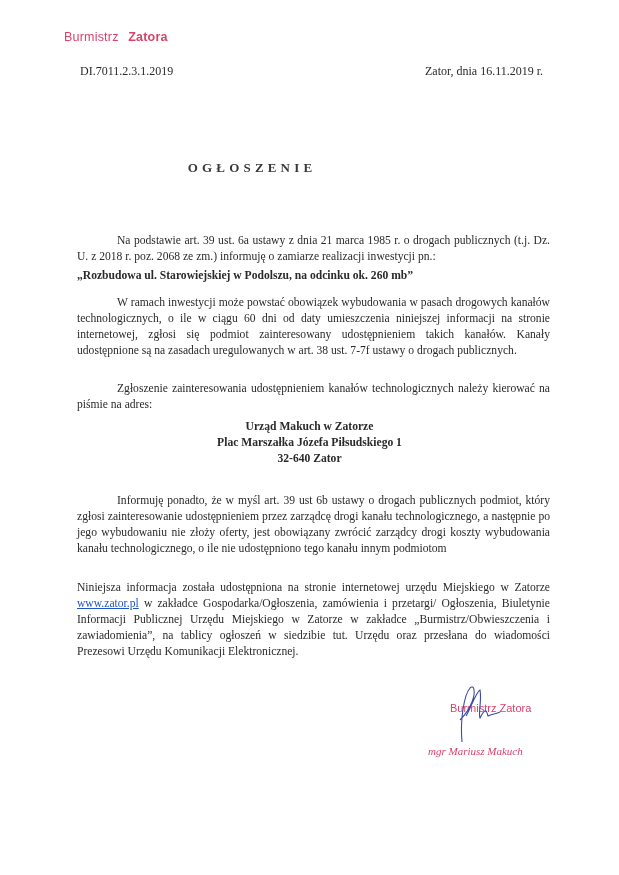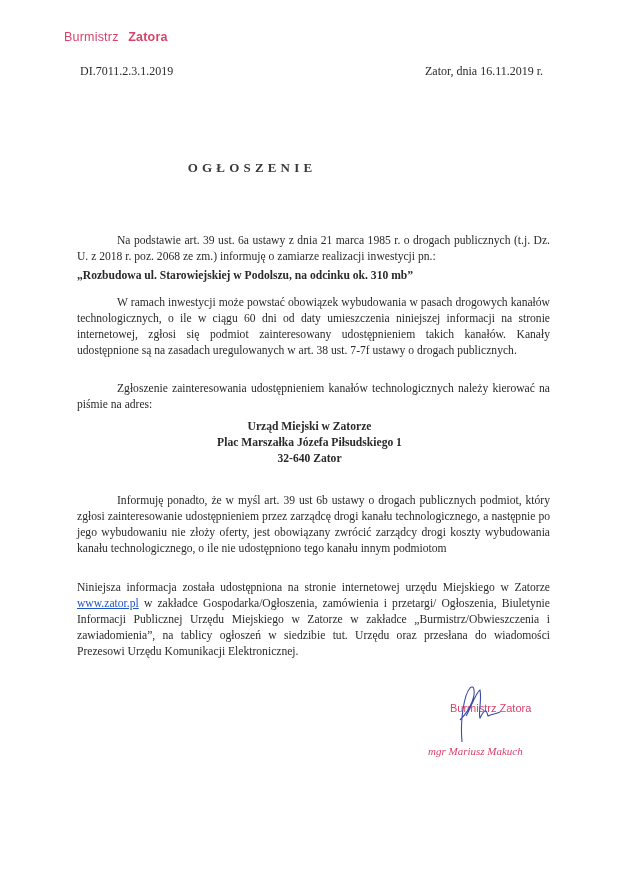--- a/index.html
+++ b/index.html
@@ -37,26 +37,26 @@
   <span>Burmistrz</span>
   <span class="bold">Zatora</span>
 </div>
 
 <div class="abs ref">DI.7011.2.3.1.2019</div>
 <div class="abs place-date">Zator, dnia 16.11.2019 r.</div>
 
 <div class="abs title">OGŁOSZENIE</div>
 
 <div class="abs p p1 indent">Na podstawie art. 39 ust. 6a ustawy z dnia 21 marca 1985 r. o drogach publicznych (t.j. Dz. U. z 2018 r. poz. 2068 ze zm.) informuję o zamiarze realizacji inwestycji pn.:</div>
-<div class="abs invest">„Rozbudowa ul. Starowiejskiej w Podolszu, na odcinku ok. 310 mb”</div>
+<div class="abs invest">„Rozbudowa ul. Starowiejskiej w Podolszu, na odcinku ok. 260 mb”</div>
 <div class="abs p p2 indent">W ramach inwestycji może powstać obowiązek wybudowania w pasach drogowych kanałów technologicznych, o ile w ciągu 60 dni od daty umieszczenia niniejszej informacji na stronie internetowej, zgłosi się podmiot zainteresowany udostępnieniem takich kanałów. Kanały udostępnione są na zasadach uregulowanych w art. 38 ust. 7-7f ustawy o drogach publicznych.</div>
 <div class="abs p p3 indent">Zgłoszenie zainteresowania udostępnieniem kanałów technologicznych należy kierować na piśmie na adres:</div>
 
 <div class="abs addr">
-  <div>Urząd Miejski w Zatorze</div>
+  <div>Urząd Makuch w Zatorze</div>
   <div>Plac Marszałka Józefa Piłsudskiego 1</div>
   <div>32-640 Zator</div>
 </div>
 
 <div class="abs p p4 indent">Informuję ponadto, że w myśl art. 39 ust 6b ustawy o drogach publicznych podmiot, który zgłosi zainteresowanie udostępnieniem przez zarządcę drogi kanału technologicznego, a następnie po jego wybudowaniu nie złoży oferty, jest obowiązany zwrócić zarządcy drogi koszty wybudowania kanału technologicznego, o ile nie udostępniono tego kanału innym podmiotom</div>
 
 <div class="abs p p5">
   <span>Niniejsza informacja została udostępniona na stronie internetowej urzędu Miejskiego w Zatorze </span><a class="link">www.zator.pl</a><span> w zakładce Gospodarka/Ogłoszenia, zamówienia i przetargi/ Ogłoszenia, Biuletynie Informacji Publicznej Urzędu Miejskiego w Zatorze w zakładce „Burmistrz/Obwieszczenia i zawiadomienia”, na tablicy ogłoszeń w siedzibie tut. Urzędu oraz przesłana do wiadomości Prezesowi Urzędu Komunikacji Elektronicznej.</span>
 </div>
 

